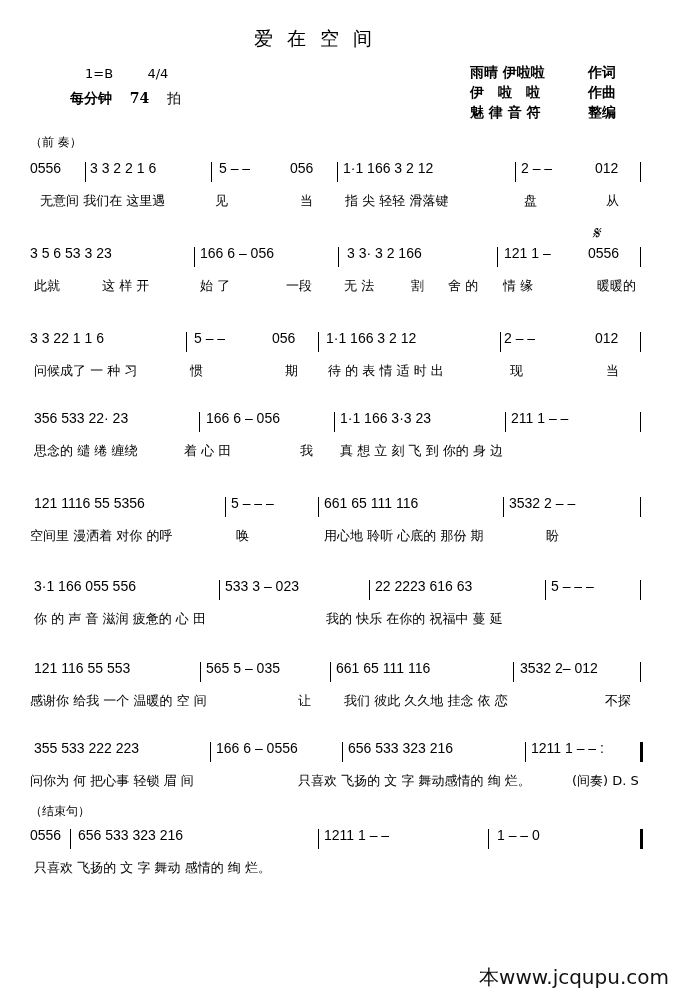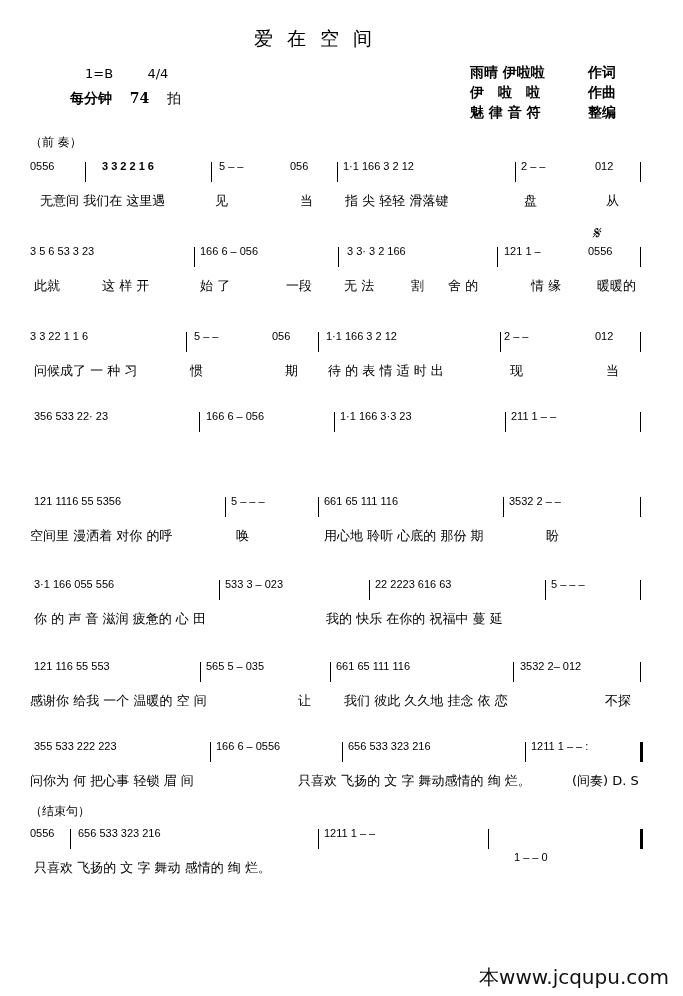--- a/index.html
+++ b/index.html
@@ -5,21 +5,21 @@
   html, body { margin: 0; padding: 0; background: #ffffff; }
   body { width: 683px; height: 996px; position: relative; overflow: hidden;
          font-family: "DejaVu Sans", "Liberation Sans", sans-serif; color: #000; }
   .abs { position: absolute; white-space: nowrap; }
   .title { left: 0; width: 640px; top: 26px; text-align: center; font-size: 19px; letter-spacing: 14px; }
   .meta { font-size: 13px; }
   .credit { font-size: 14px; font-weight: bold; }
   .section-label { font-size: 12px; }
   .row { position: absolute; left: 0; width: 683px; height: 60px; }
   .notes { position: absolute; left: 0; top: 0; height: 26px; width: 572px;
-           font-family: "Liberation Sans", sans-serif; font-size: 11px; }
+           font-family: "Liberation Sans", sans-serif; font-size: 14px; }
   .lyrics { position: absolute; left: 0; top: 32px; height: 20px; width: 683px;
             font-size: 13px; }
   .seg { position: absolute; white-space: nowrap; }
   .barline { position: absolute; top: 2px; width: 1.3px; height: 20px; background: #000; }
   .barline.final { width: 3px; }
   .watermark { right: 14px; top: 964px; font-size: 20px; color: #111; font-family: "DejaVu Sans", sans-serif; }
   .segno { font-size: 18px; font-style: italic; }
 </style>
 </head>
 <body>
@@ -53,21 +53,21 @@
 </div>
 
 <div class="abs section-label" style="left:30px; top:134px;">（前 奏）</div>
 <div class="abs section-label" style="left:30px; top:803px;">（结束句）</div>
 <div class="abs segno" style="left:592px; top:222px;">𝄋</div>
 
 <div id="score">
     <div class="row" style="top: 160px;">
       <div class="notes">
         <span class="seg" style="left: 30px;">0556</span>
-        <span class="seg" style="left: 102px; font-weight: bold;">3 3 2  2 1 6</span>
+        <span class="seg" style="left: 90px;">3 3 2  2 1 6</span>
         <span class="seg" style="left: 219px;">5  –  –</span>
         <span class="seg" style="left: 290px;">056</span>
         <span class="seg" style="left: 343px;">1·1  166  3 2 12</span>
         <span class="seg" style="left: 521px;">2  –  –</span>
         <span class="seg" style="left: 595px;">012</span>
         <div class="barline" style="left: 85px;"></div>
         <div class="barline" style="left: 211px;"></div>
         <div class="barline" style="left: 337px;"></div>
         <div class="barline" style="left: 515px;"></div>
         <div class="barline" style="left: 640px;"></div>
@@ -94,21 +94,21 @@
         <div class="barline" style="left: 640px;"></div>
       </div>
       <div class="lyrics">
         <span class="seg" style="left: 34px;">此就</span>
         <span class="seg" style="left: 102px;">这 样 开</span>
         <span class="seg" style="left: 200px;">始 了</span>
         <span class="seg" style="left: 286px;">一段</span>
         <span class="seg" style="left: 344px;">无 法</span>
         <span class="seg" style="left: 411px;">割</span>
         <span class="seg" style="left: 448px;">舍 的</span>
-        <span class="seg" style="left: 503px; margin-left: 28px;">情 缘</span>
+        <span class="seg" style="left: 503px;">情 缘</span>
         <span class="seg" style="left: 597px;">暖暖的</span>
       </div>
     </div>
     <div class="row" style="top: 330px; padding-left: 48px;">
       <div class="notes">
         <span class="seg" style="left: 30px;">3 3 22  1 1  6</span>
         <span class="seg" style="left: 194px;">5  –  –</span>
         <span class="seg" style="left: 272px;">056</span>
         <span class="seg" style="left: 326px;">1·1  166  3 2 12</span>
         <span class="seg" style="left: 504px;">2  –  –</span>
@@ -131,20 +131,26 @@
       <div class="notes">
         <span class="seg" style="left: 34px;">356  533 22· 23</span>
         <span class="seg" style="left: 206px;">166 6  –  056</span>
         <span class="seg" style="left: 340px;">1·1 166  3·3  23</span>
         <span class="seg" style="left: 511px;">211  1  –  –</span>
         <div class="barline" style="left: 199px;"></div>
         <div class="barline" style="left: 334px;"></div>
         <div class="barline" style="left: 505px;"></div>
         <div class="barline" style="left: 640px;"></div>
       </div>
+      <div class="lyrics">
+        <span class="seg" style="left: 34px;">思念的 缱 绻 缠绕</span>
+        <span class="seg" style="left: 184px;">着 心 田</span>
+        <span class="seg" style="left: 300px;">我</span>
+        <span class="seg" style="left: 340px;">真 想 立 刻 飞 到 你的 身 边</span>
+      </div>
     </div>
     <div class="row" style="top: 495px;">
       <div class="notes">
         <span class="seg" style="left: 34px;">121 1116  55 5356</span>
         <span class="seg" style="left: 231px;">5  –  –  –</span>
         <span class="seg" style="left: 324px;">661  65  111  116</span>
         <span class="seg" style="left: 509px;">3532  2  –  –</span>
         <div class="barline" style="left: 225px;"></div>
         <div class="barline" style="left: 318px;"></div>
         <div class="barline" style="left: 503px;"></div>
@@ -206,21 +212,21 @@
         <span class="seg" style="left: 298px;">只喜欢 飞扬的 文 字  舞动感情的 绚   烂。</span>
         <span class="seg" style="left: 30px;">问你为   何 把心事 轻锁  眉 间</span>
         <span class="seg" style="left: 572px;">(间奏) D. S</span>
       </div>
     </div>
     <div class="row" style="top: 827px;">
       <div class="notes">
         <span class="seg" style="left: 30px;">0556</span>
         <span class="seg" style="left: 78px;">656   533   323   216</span>
         <span class="seg" style="left: 324px;">1211  1  –  –</span>
-        <span class="seg" style="left: 514px; margin-top: 24px;">1  –  –  0</span>
+        <span class="seg" style="left: 497px;">1  –  –  0</span>
         <div class="barline" style="left: 70px;"></div>
         <div class="barline" style="left: 318px;"></div>
         <div class="barline" style="left: 488px;"></div>
         <div class="barline final" style="left: 640px;"></div>
       </div>
       <div class="lyrics">
         <span class="seg" style="left: 34px;">只喜欢   飞扬的  文 字    舞动  感情的   绚   烂。</span>
       </div>
     </div>
   </div>

